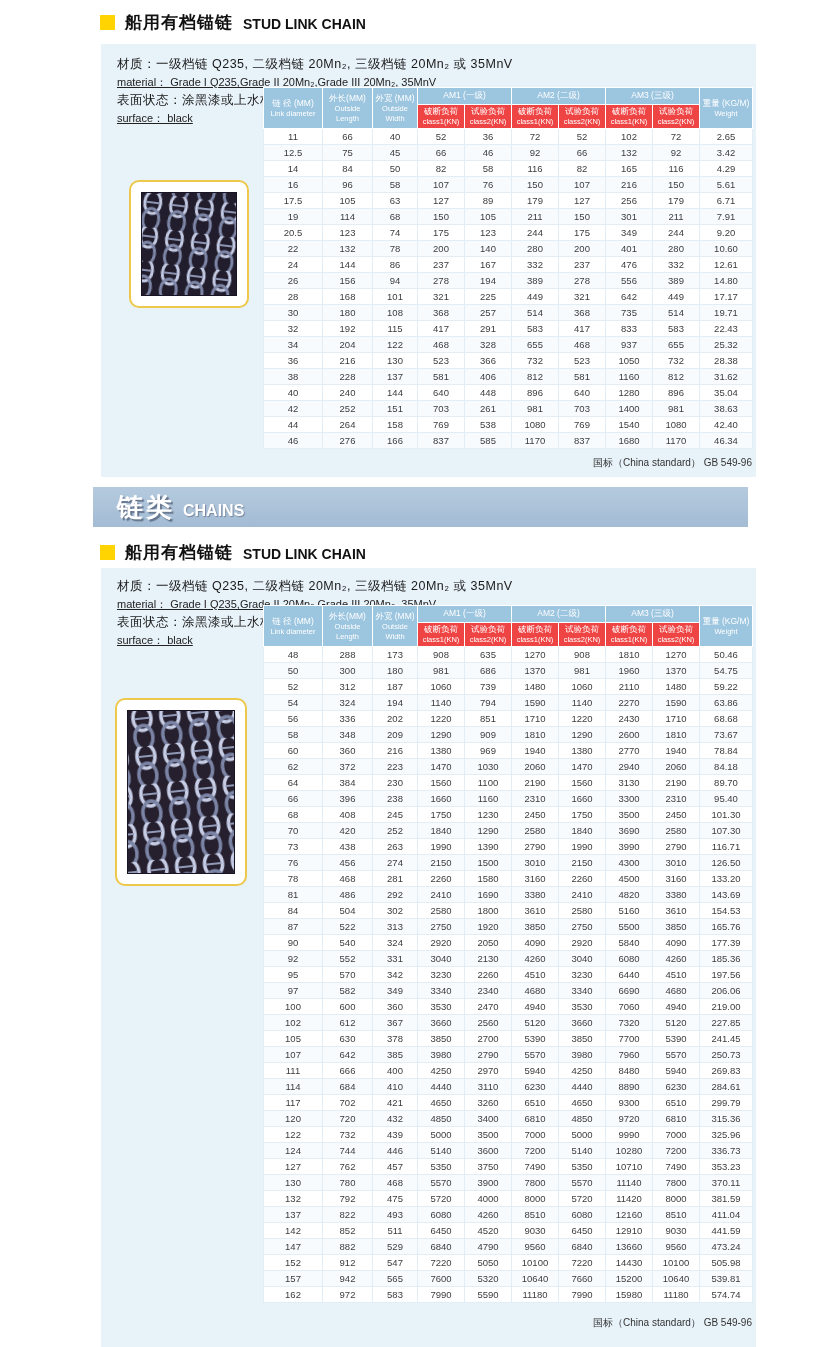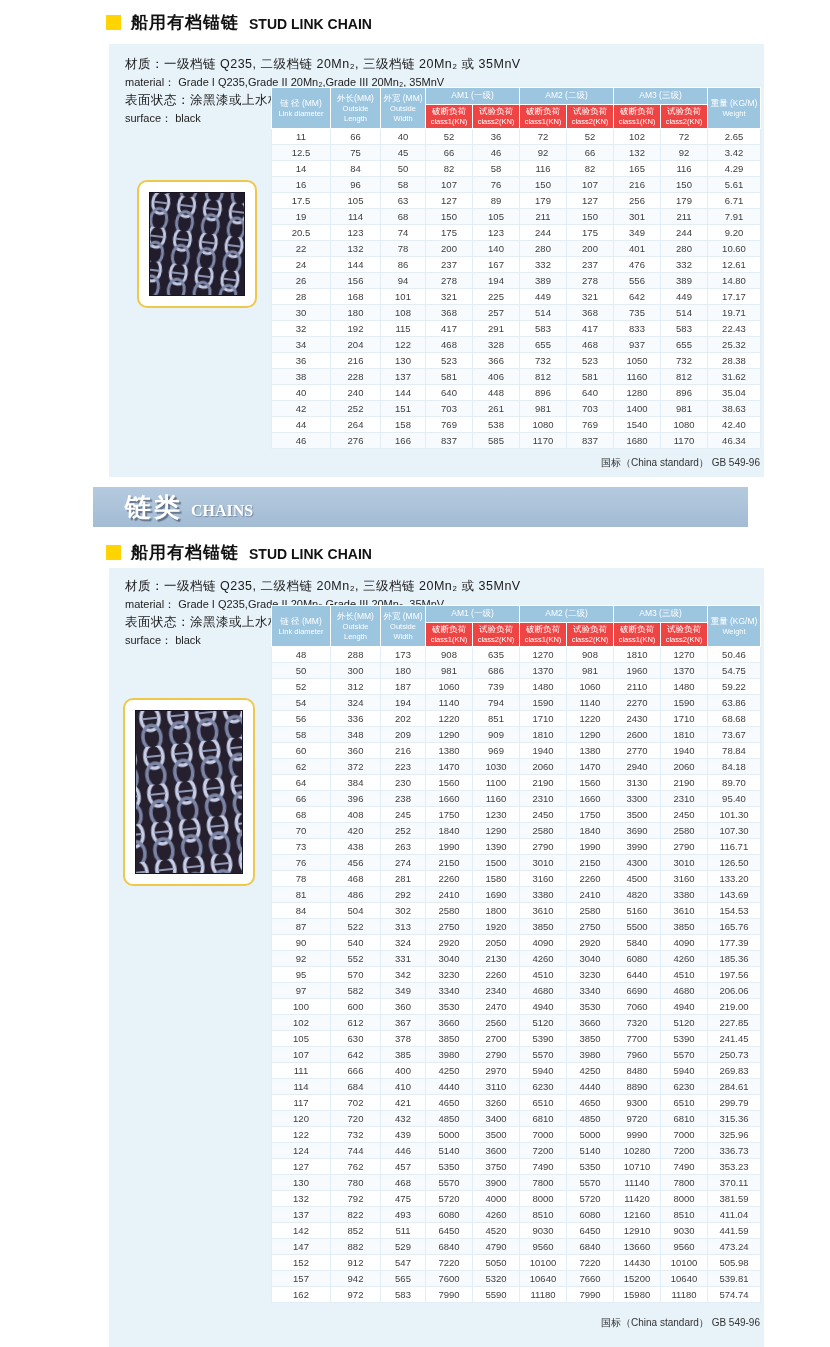--- a/index.html
+++ b/index.html
@@ -1,46 +1,46 @@
 <!DOCTYPE html>
 <html><head>
 <meta charset="utf-8">
 <style>
   * { margin:0; padding:0; box-sizing:border-box; }
   body { background:#fff; font-family:"Liberation Sans","DejaVu Sans",sans-serif; }
   .page { position:relative; width:830px; height:1347px; background:#fff; overflow:hidden; }
 
-  .sec-title { position:absolute; left:106px; display:flex; align-items:center; gap:10px; }
+  .sec-title { position:absolute; left:100px; display:flex; align-items:center; gap:10px; }
   .bullet { width:15px; height:15px; background:#ffd400; display:inline-block; }
   .title-ch { font-size:17px; font-weight:bold; color:#111; letter-spacing:1px; }
   .title-en { font-size:14px; font-weight:bold; color:#111; margin-top:2px; }
 
-  .panel { position:absolute; left:109px; width:655px; background:#e8f2f9; }
+  .panel { position:absolute; left:101px; width:655px; background:#e8f2f9; }
   .mat { position:absolute; left:16px; color:#1a1a1a; }
   .mat .ch { font-size:12.5px; line-height:19px; letter-spacing:0.5px; }
-  .mat .en { font-size:11px; line-height:17px; color:#222; }
+  .mat .en { font-size:11px; line-height:17px; color:#222;text-decoration:underline; }
 
   .photo-card { position:absolute; background:#fff; border:2px solid #edc84a; border-radius:10px; padding:10px; }
   .photo-card svg { display:block; }
 
   table.chain { position:absolute; border-collapse:collapse; table-layout:fixed; width:489px; background:#fff; }
   table.chain th { border:1px solid #fff; color:#fff; font-weight:normal; vertical-align:middle; padding:1px 0; }
   th.side { background:#9cc5df; }
   th.grp  { background:#9cc5df; font-size:8.5px; height:17px; }
   th.sub  { background:#ef4444; }
   .hch { display:block; font-size:8.5px; line-height:11px; text-align:center; }
   .hen { display:block; font-size:7.5px; line-height:10px; text-align:center; }
   table.chain td { height:16px; font-size:9.5px; color:#3c3c3c; text-align:center;
                    border:1px solid #e2edf6; background:#fff; }
   table.chain tr:nth-child(even) td { background:#f8fbfe; }
 
   .std-note { position:absolute; font-size:10px; color:#333; }
 
   .banner { position:absolute; left:93px; width:655px; height:40px;
-            background:linear-gradient(#b5cade,#a3bcd4); display:flex; align-items:center; padding-left:32px;font-family:Liberation Serif, serif; }
+            background:linear-gradient(#b5cade,#a3bcd4); display:flex; align-items:center; padding-left:24px; }
   .banner .b-ch { font-size:26px; font-weight:bold; color:#fff; letter-spacing:3px;
                   text-shadow:2px 2px 1px rgba(55,65,90,.6); }
   .banner .b-en { font-size:16px; font-weight:bold; color:#fff; margin-left:8px; margin-top:8px;
                   text-shadow:1px 1px 1px rgba(55,65,90,.45); }
 </style>
 </head>
 <body>
 
 <div class="page">
 

